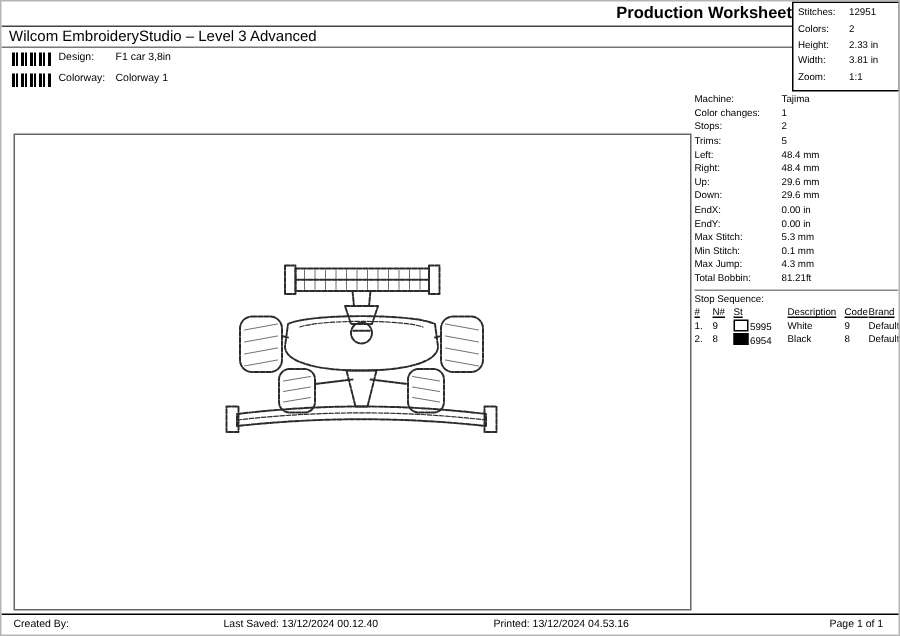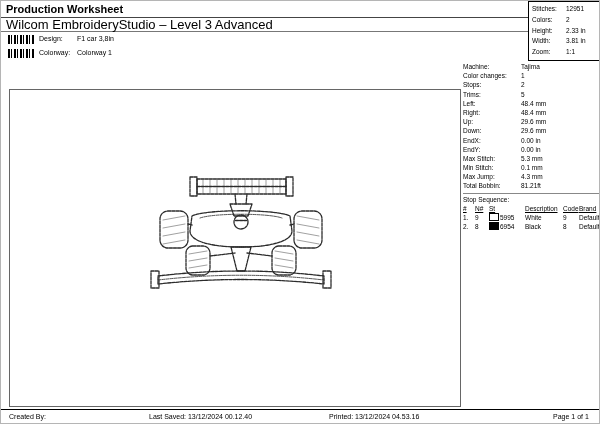--- a/index.html
+++ b/index.html
@@ -3,22 +3,22 @@
 <meta charset="utf-8">
 <style>
   html,body{margin:0;padding:0;background:#e9e9e9;}
   #page{
     position:relative;width:600px;height:424px;background:#ffffff;
     font-family:"Liberation Sans", sans-serif;color:#000;overflow:hidden;
     box-sizing:border-box;border:1px solid #b5b5b5;
   }
   
   .hdr{position:absolute;left:0;top:0;width:527px;}
-  .hdr-title{height:16px;line-height:16px;padding-left:5px;font-size:11px;font-weight:bold;border-bottom:1px solid #444;}
-  .hdr-sub{height:13px;line-height:13px;padding-left:5px;font-size:13px;border-bottom:1px solid #777;}
+  .hdr-title{height:16px;line-height:16px;padding-left:5px;font-size:11px;font-weight:bold;border-bottom:1px solid #444;text-align:right;}
+  .hdr-sub{height:13px;line-height:13px;padding-left:5px;font-size:10px;border-bottom:1px solid #777;}
   .hdr-row{position:relative;height:14px;line-height:14px;font-size:7px;}
   .barcode{position:absolute;left:7px;top:3px;width:26px;height:9px;
     background:repeating-linear-gradient(90deg,#000 0 2px,#fff 2px 3px,#000 3px 4px,#fff 4px 6px);}
   .hdr-row .lbl{position:absolute;left:38px;}
   .hdr-row .val{position:absolute;left:76px;}
   
   .stats{position:absolute;left:527px;top:0;width:72px;height:60px;border:1px solid #000;box-sizing:border-box;font-size:6.5px;padding:2px 3px;}
   .srow{display:flex;height:10.8px;line-height:10.8px;}
   .srow .sl{width:34px;}
   .srow .sv{flex:1;}

